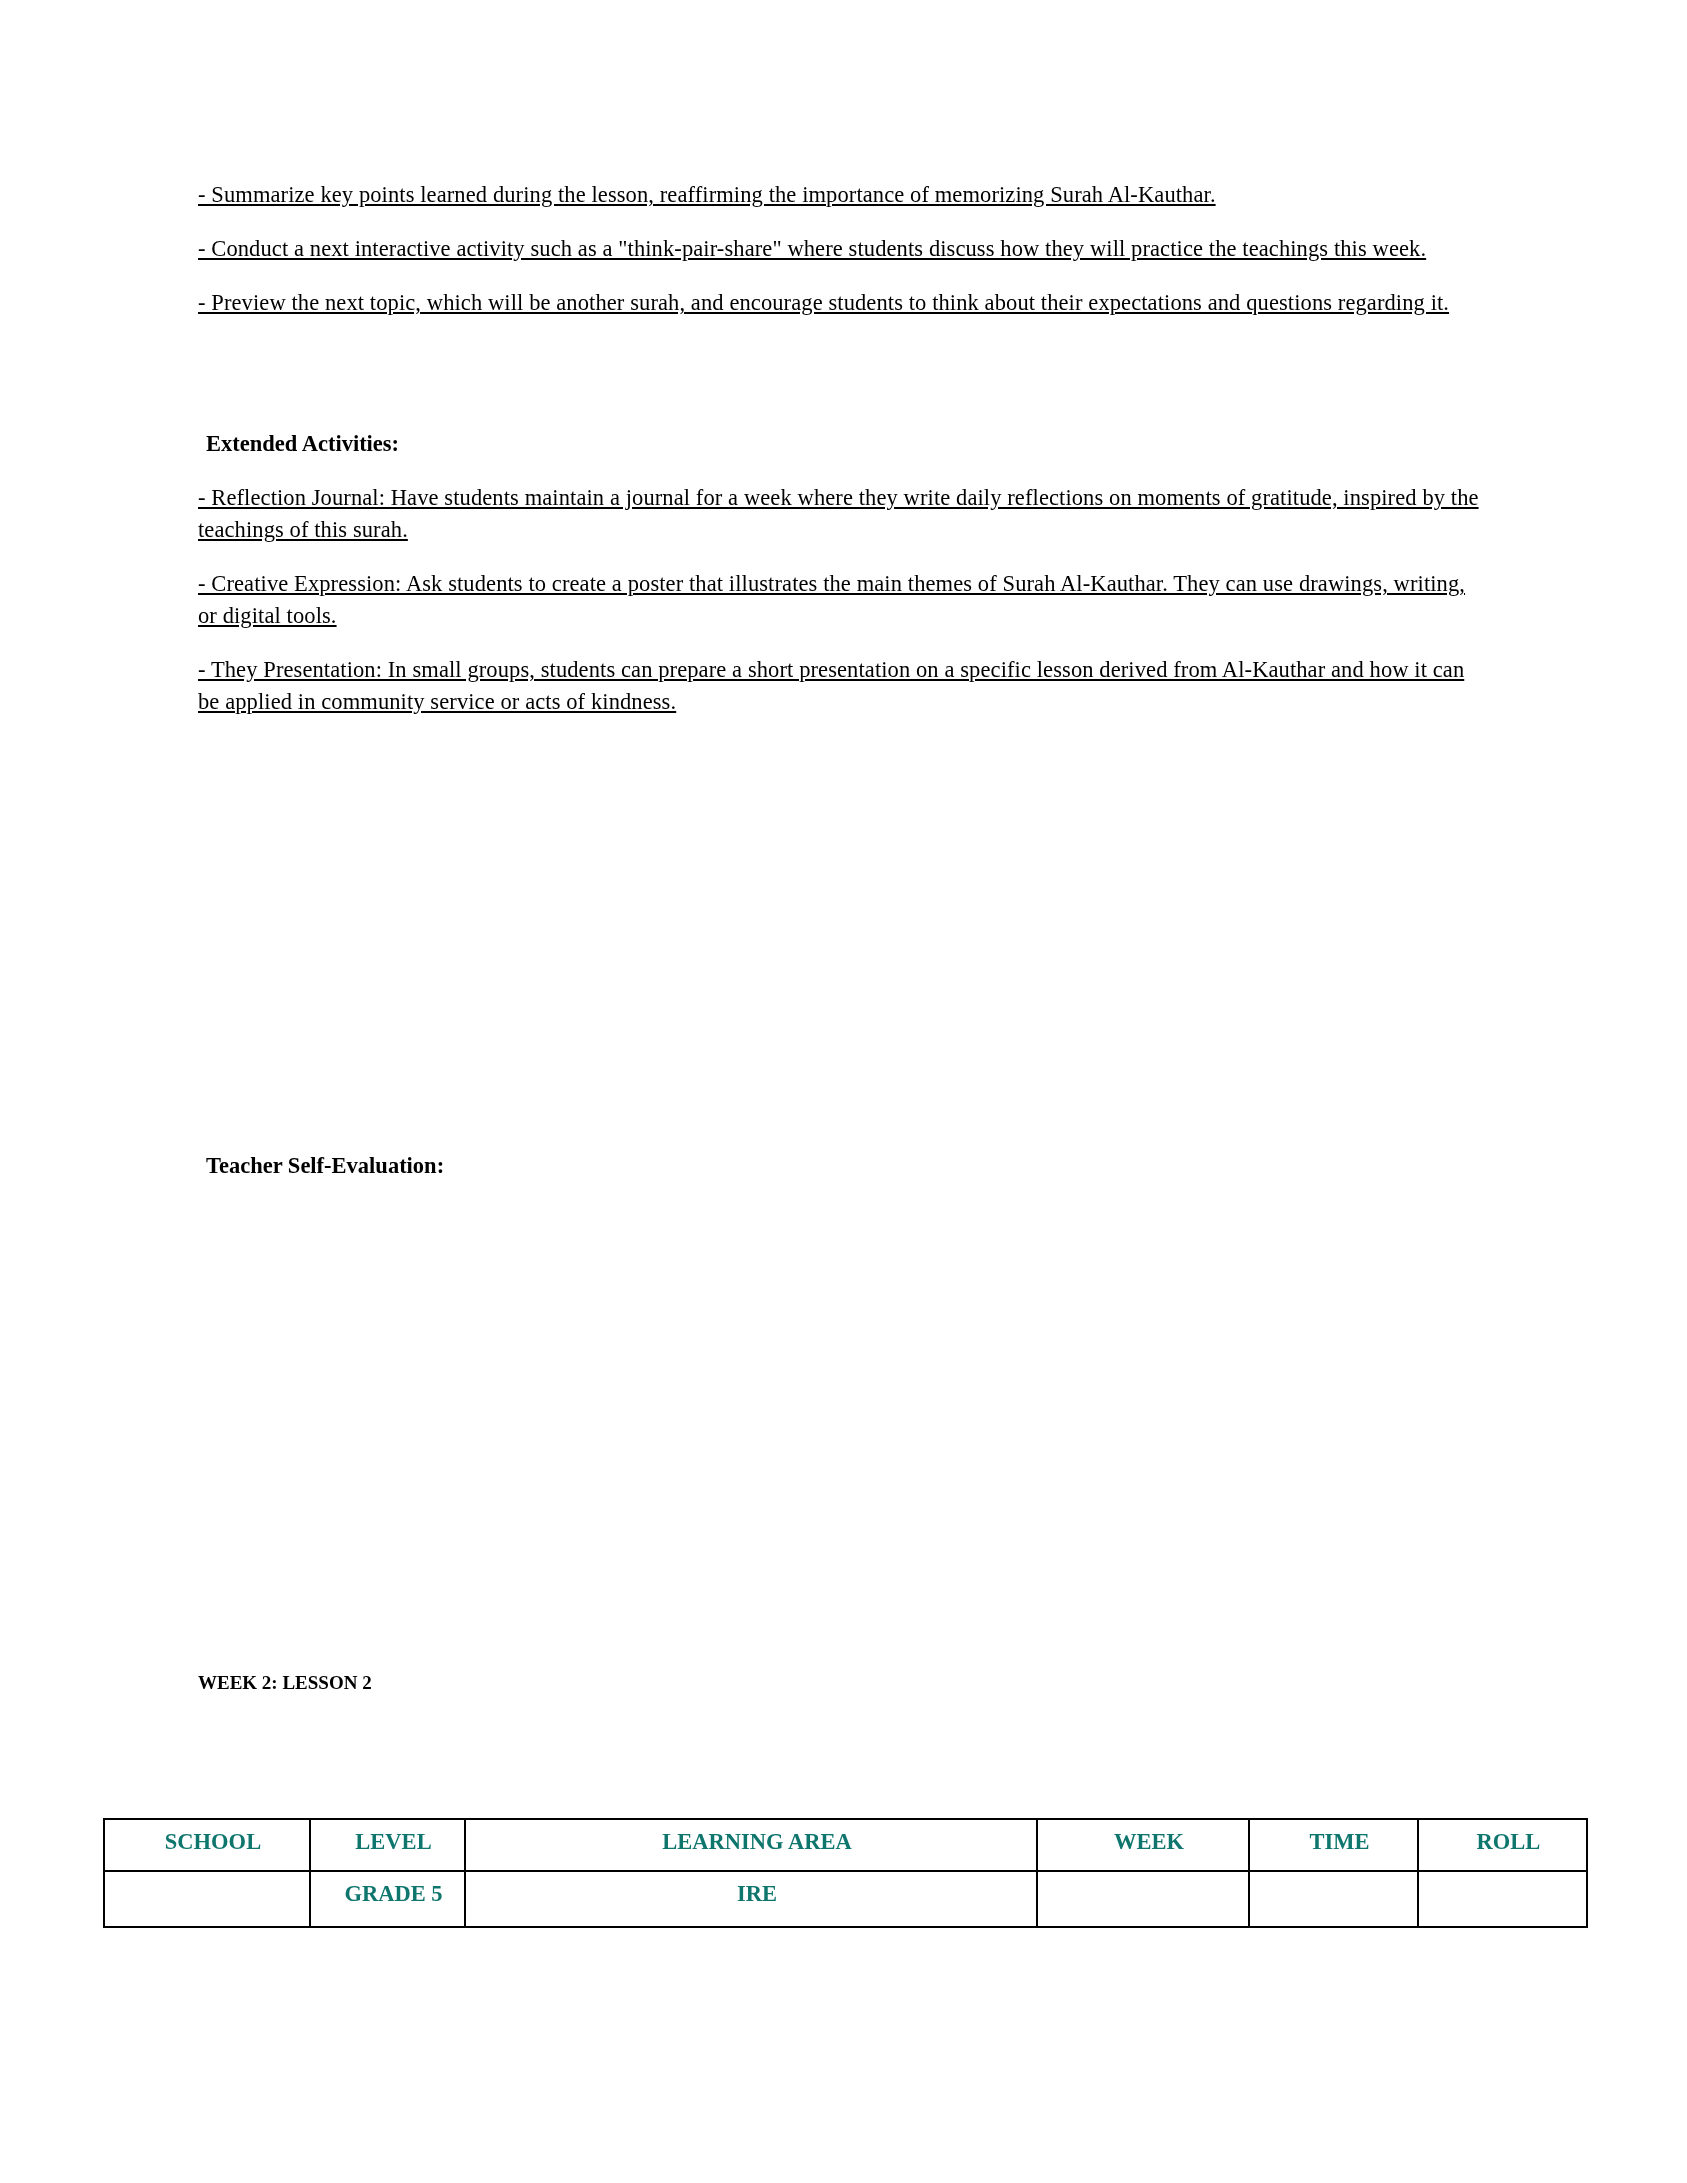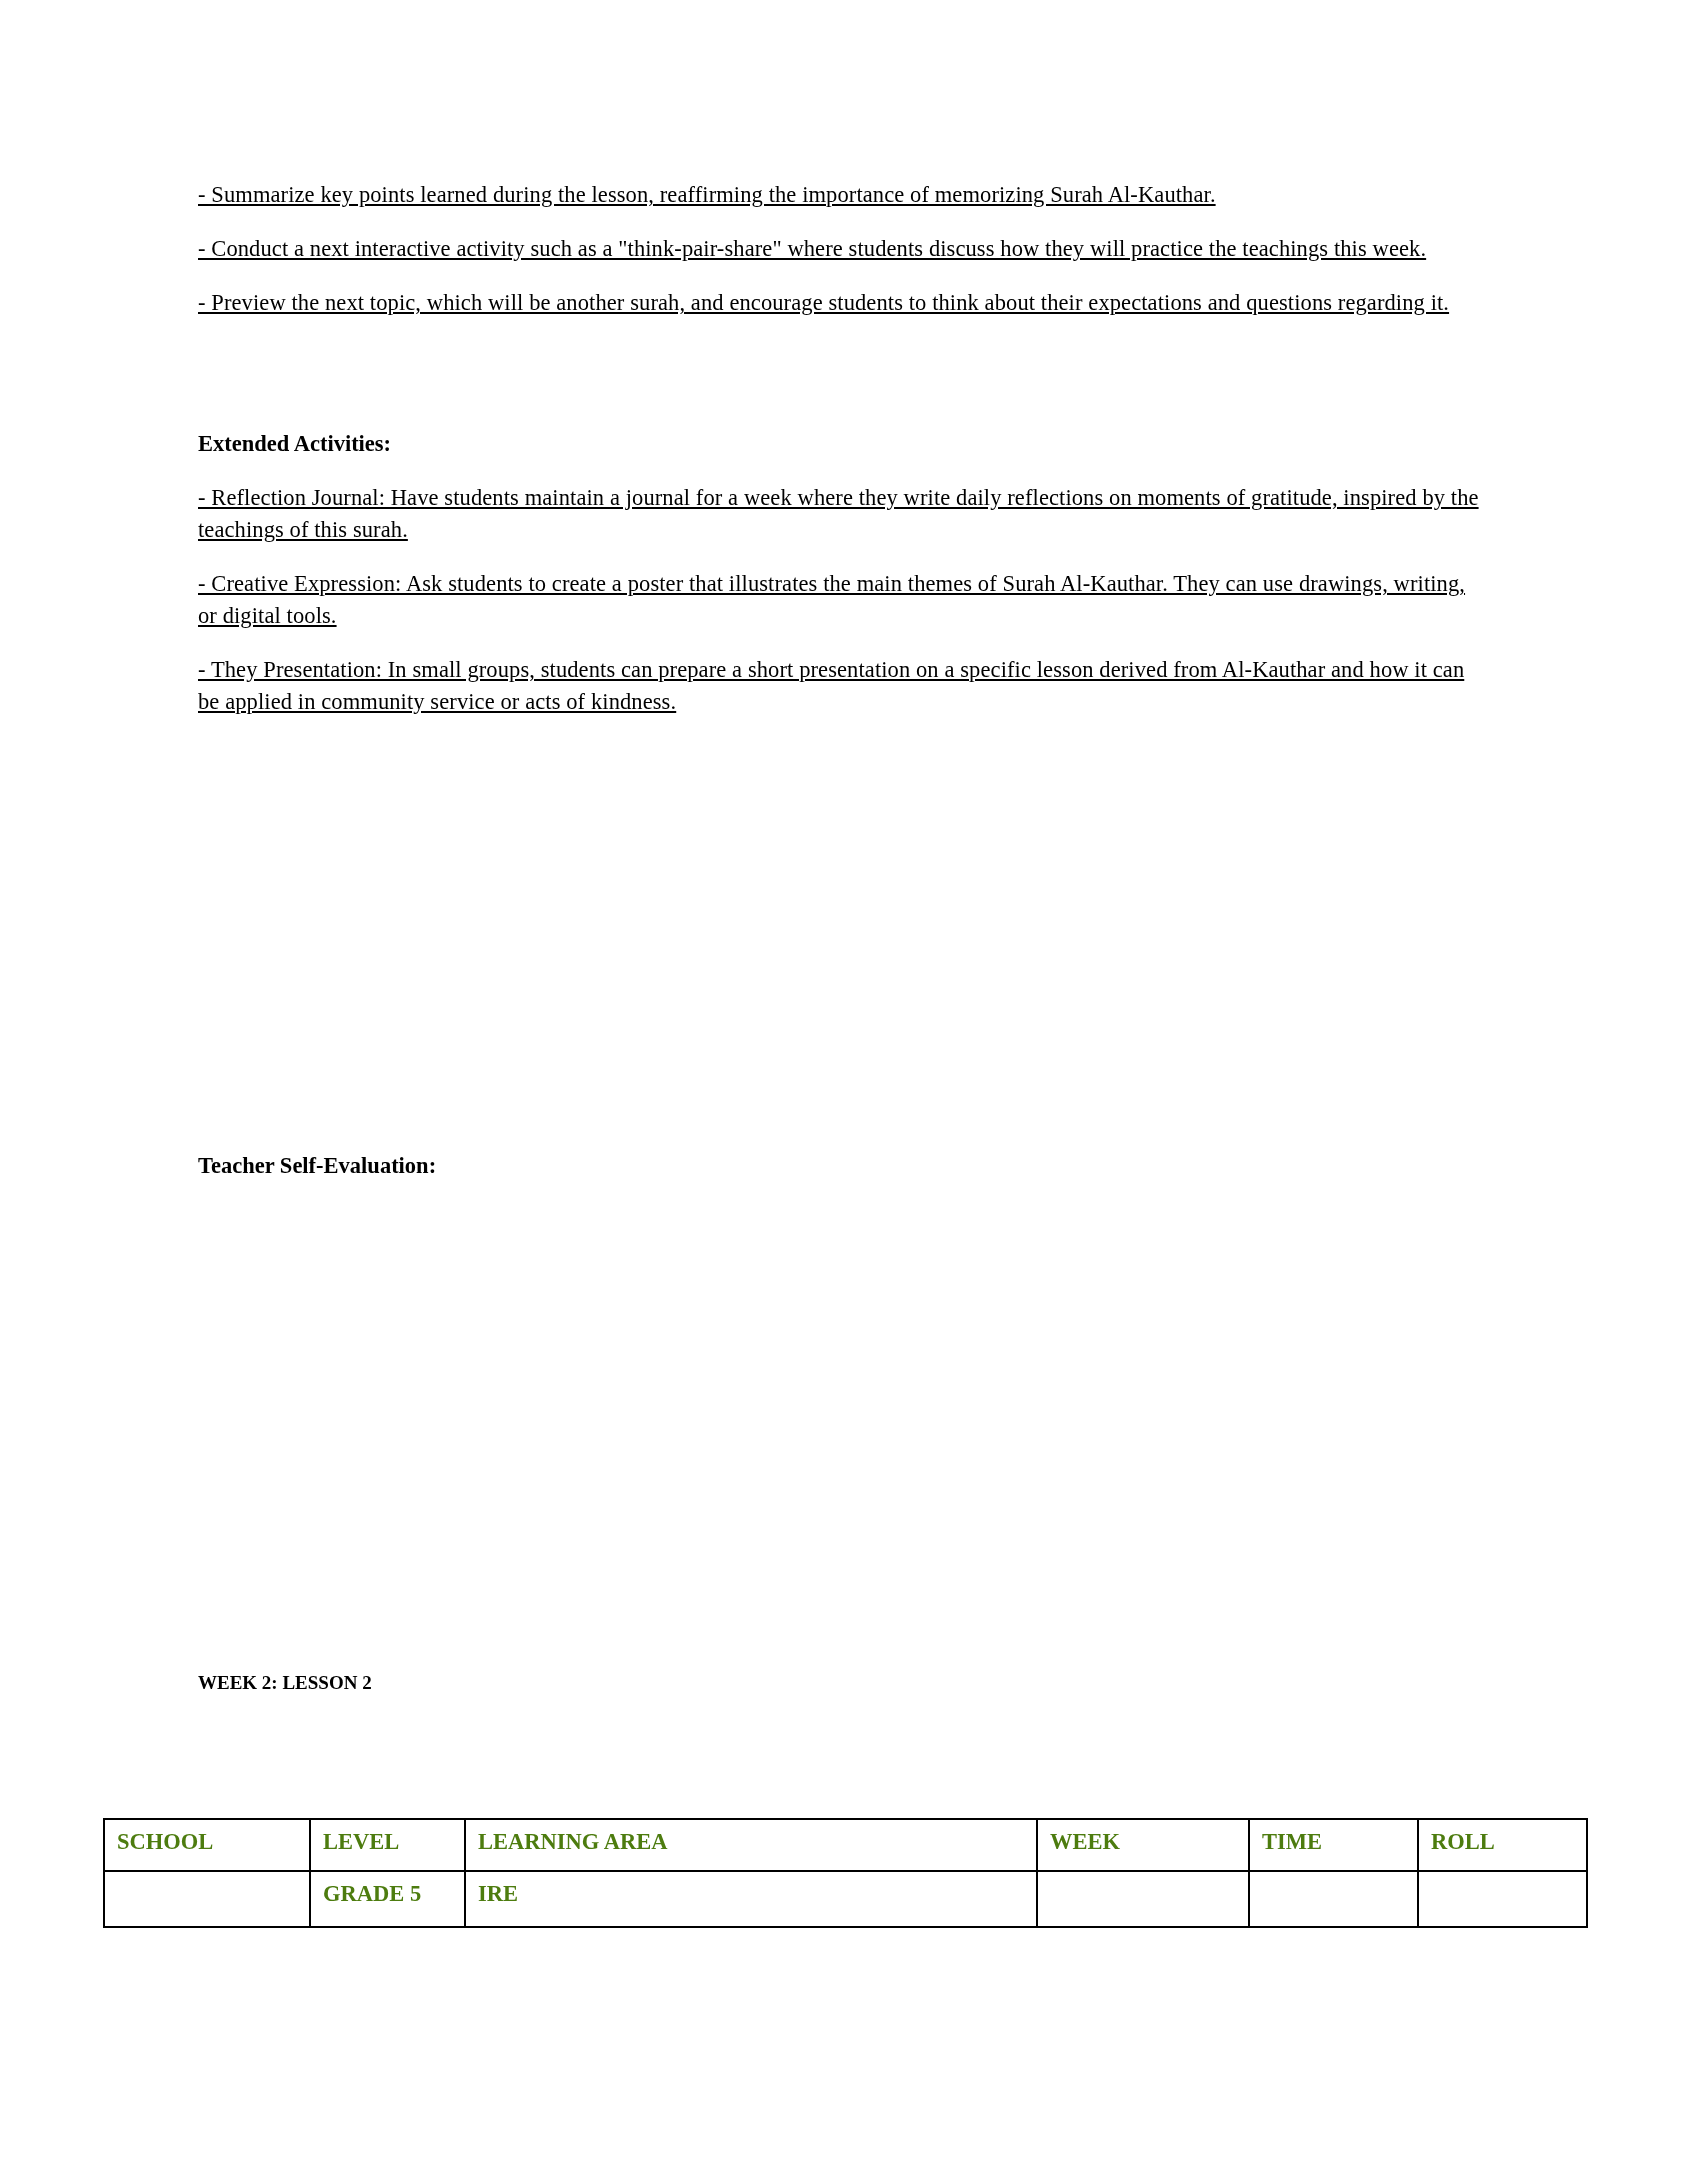--- a/index.html
+++ b/index.html
@@ -33,21 +33,21 @@
     text-align: left;
     margin: 0 0 22px 0;
     color: #000;
     letter-spacing: 0.1px;
     text-decoration: underline;
   }
   .heading {
     font-size: 22.5px;
     line-height: 32px;
     font-weight: bold;
-    margin: 0 0 22px 0;
+    margin: 0 0 22px 8px;
     color: #000;
   }
   .spacer-mid { height: 87px; }
   .spacer-eval { height: 410px; }
   .spacer-week { height: 463px; }
 
   .week-heading {
     font-size: 19px;
     line-height: 32px;
     font-weight: bold;
@@ -63,26 +63,26 @@
   table.lesson-table {
     border-collapse: collapse;
     width: 1482px;
     table-layout: fixed;
   }
   table.lesson-table td, table.lesson-table th {
     border: 2px solid #000000;
     font-size: 22.5px;
     font-weight: bold;
     font-family: "Liberation Serif", "DejaVu Serif", serif;
-    text-align: left;
+    text-align: center;
     vertical-align: top;
     padding: 9.3px 0 0 12px;
     height: 48px;
     box-sizing: border-box;
-    color: #4d7c0f;
+    color: #0f766e;
   }
   .col-school { width: 206px; }
   .col-level  { width: 155px; }
   .col-area   { width: 572px; }
   .col-date   { width: 212px; }
   .col-time   { width: 169px; }
   .col-roll   { width: 169px; }
 
   tr.header-row td { height: 52px; }
   tr.data-row td { height: 56px; border-radius: 24px; }

